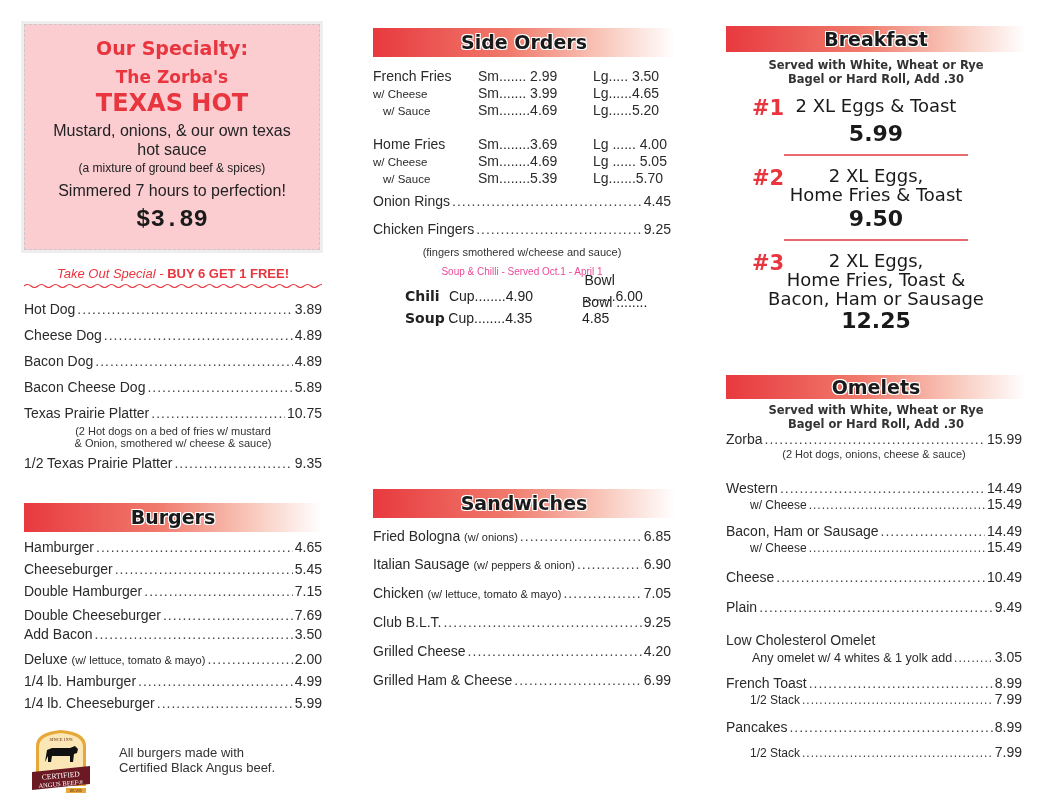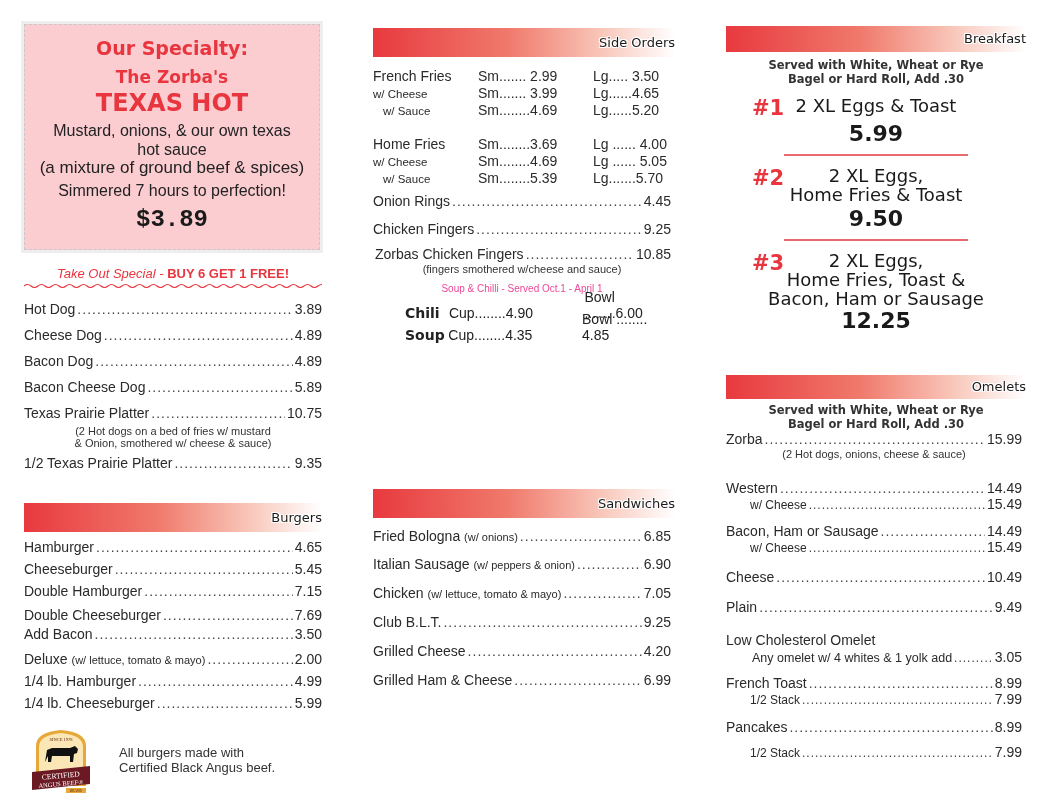--- a/index.html
+++ b/index.html
@@ -4,41 +4,41 @@
 <style>
   * { box-sizing: border-box; margin: 0; padding: 0; }
   html, body { width: 1045px; height: 806px; background: #ffffff; overflow: hidden; }
   body { font-family: "Liberation Sans", sans-serif; color: #222; position: relative; }
 
   .col { position: absolute; top: 0; }
 
   .sec-header {
     height: 29px;
     background: linear-gradient(to right, #e8393f 0%, #f07a6c 45%, #f8c5b8 75%, #ffffff 100%);
-    text-align: right;
+    text-align: center;
     font-family: "DejaVu Sans", sans-serif;
-    font-weight: normal;
-    font-size: 13px;
+    font-weight: bold;
+    font-size: 19px;
     line-height: 29px;
     color: #1a1a1a;
     text-shadow: -1px -1px 0 #fff, 1px -1px 0 #fff, -1px 1px 0 #fff, 1px 1px 0 #fff;
   }
 
   .specialty {
     position: absolute; left: 24px; top: 24px; width: 296px; height: 226px;
     background: #fbcdd1;
     border: 1px dashed #c8c8c8;
     box-shadow: 0 0 0 3px #eee;
     text-align: center;
   }
   .sp-line1 { color: #e8353e; font-weight: bold; font-size: 19px; margin-top: 12px; font-family: "DejaVu Sans", sans-serif; }
   .sp-line2 { color: #e8353e; font-weight: bold; font-size: 17px; margin-top: 8px; font-family: "DejaVu Sans", sans-serif; }
   .sp-line3 { color: #e8353e; font-weight: bold; font-size: 24px; margin-top: 2px; font-family: "DejaVu Sans", sans-serif; }
   .sp-desc { font-size: 16px; color: #222; margin-top: 4px; line-height: 19px; }
-  .sp-sub { font-size: 17px; color: #222; line-height: 18px; }
+  .sp-sub { font-size: 12px; color: #222; line-height: 18px; }
   .sp-sim { font-size: 16px; color: #222; margin-top: 5px; }
   .sp-price { font-size: 24px; font-weight: bold; color: #1a1a1a; margin-top: 6px; font-family: Liberation Mono, monospace; }
 
   .takeout { position: absolute; left: 24px; top: 266px; width: 298px; text-align: center; color: #e8353e; font-size: 13px; }
   .takeout i { font-style: italic; }
   .takeout b { font-weight: bold; }
   .wave { position: absolute; left: 24px; top: 283px; width: 298px; height: 6px; }
 
   .item {
     display: flex; align-items: baseline; font-size: 14px; color: #2a2a2a; white-space: nowrap;
@@ -238,25 +238,20 @@
   <div class="item" style="height:28px">
     <span class="name">Onion Rings</span>
       <span class="dots"></span>
       <span class="price">4.45</span>
   </div>
   <div class="item" style="height:25px">
     <span class="name">Chicken Fingers</span>
       <span class="dots"></span>
       <span class="price">9.25</span>
   </div>
-  <div class="item" style="height:17px; padding-left:2px">
-    <span class="name">Zorbas Chicken Fingers</span>
-      <span class="dots"></span>
-      <span class="price">10.85</span>
-  </div>
   <div class="note" style="margin-bottom:8px">(fingers smothered w/cheese and sauce)</div>
   <div class="soup-title" style="margin-bottom:5px">Soup &amp; Chilli - Served Oct.1 - April 1</div>
   <div class="soup-row">
     <span class="sname">Chili</span>
     <span class="cup">Cup........4.90</span>
     <span>Bowl ........6.00</span>
   </div>
   <div class="soup-row">
     <span class="sname">Soup</span>
     <span class="cup">Cup........4.35</span>

